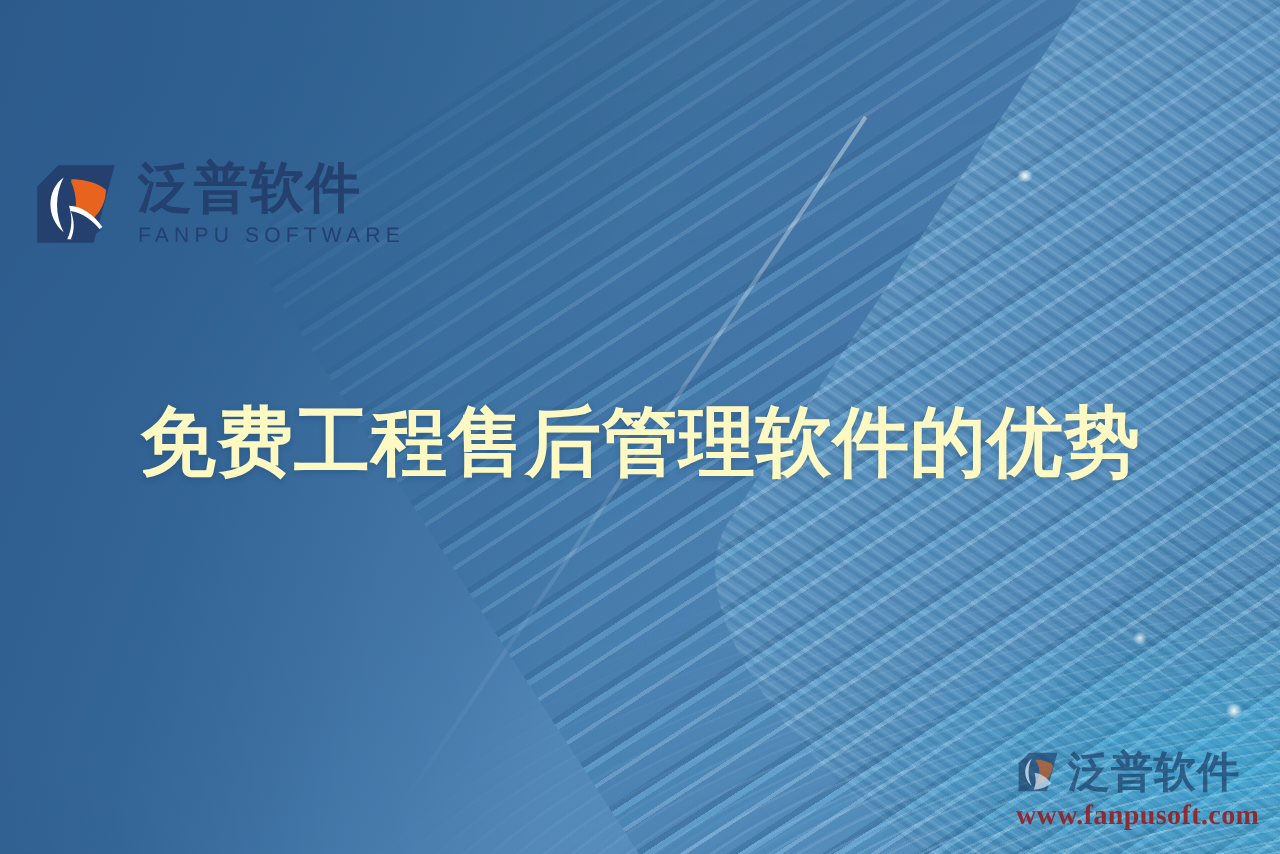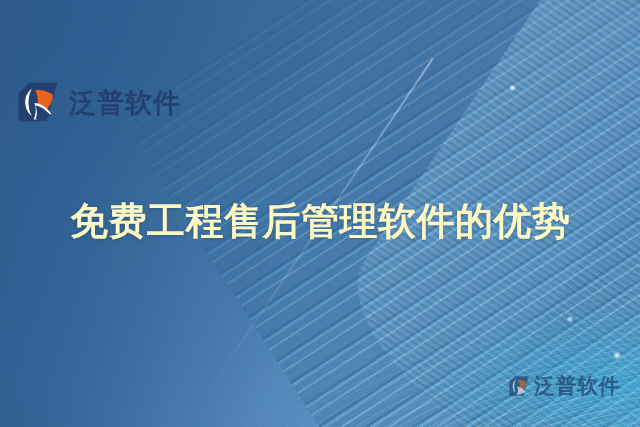--- a/index.html
+++ b/index.html
@@ -298,30 +298,32 @@
     <svg class="mark" viewBox="0 0 100 100">
       <polygon points="30,6 94,6 70,94 6,94 6,30" fill="#23406E"></polygon>
       <path d="M36,20 C16,34 16,66 36,82 C26,64 26,38 36,20 Z" fill="#ffffff"></path>
       <path d="M44,22 C72,22 84,34 84,34 C84,58 64,76 44,80 C56,62 56,38 44,22 Z" fill="#E8641E"></path>
       <path d="M44,24 C52,40 52,62 44,78 C62,72 78,56 80,36 C70,27 58,24 44,24 Z" fill="#E8641E"></path>
       <path d="M42,52 C56,52 70,62 80,76 C66,86 52,90 40,90 C46,78 46,64 42,52 Z" fill="#ffffff"></path>
       <path d="M44,58 C58,60 70,70 78,80 C66,87 54,90 44,90 C49,80 48,68 44,58 Z" fill="#23406E"></path>
     </svg>
     <div class="brand-text">
       <span class="brand-cn">泛普软件</span>
+      <span class="brand-en">FANPU SOFTWARE</span>
     </div>
   </div>
 
   <div id="headline">免费工程售后管理软件的优势</div>
 
   <div id="watermark">
     <div class="wm-row">
       <svg class="wm-mark" viewBox="0 0 100 100">
         <polygon points="30,6 94,6 70,94 6,94 6,30" fill="rgba(28,60,100,.75)"></polygon>
         <path d="M36,20 C16,34 16,66 36,82 C26,64 26,38 36,20 Z" fill="rgba(235,245,252,.8)"></path>
         <path d="M44,22 C72,22 84,34 84,34 C84,58 64,76 44,80 C56,62 56,38 44,22 Z" fill="rgba(200,95,40,.85)"></path>
         <path d="M42,52 C56,52 70,62 80,76 C66,86 52,90 40,90 C46,78 46,64 42,52 Z" fill="rgba(225,240,250,.75)"></path>
       </svg>
       <span class="wm-cn">泛普软件</span>
     </div>
+    <span class="wm-url">www.fanpusoft.com</span>
   </div>
 
 </div>
 
 </body></html>

